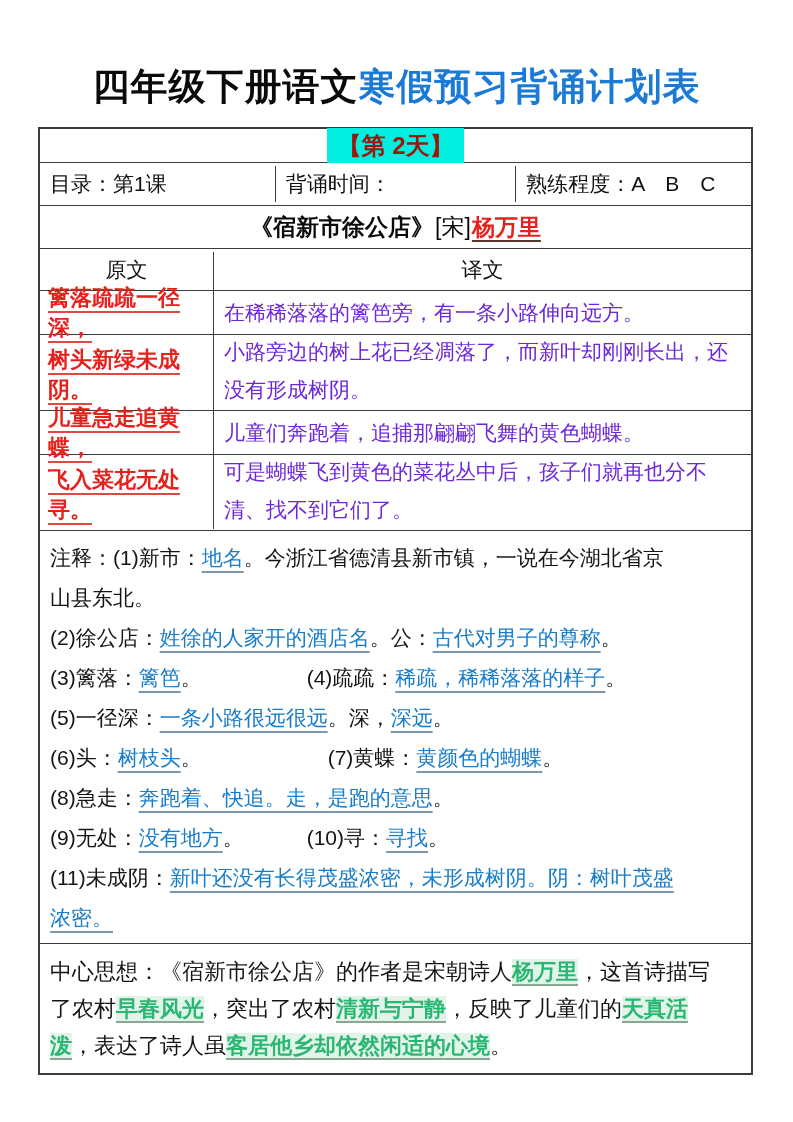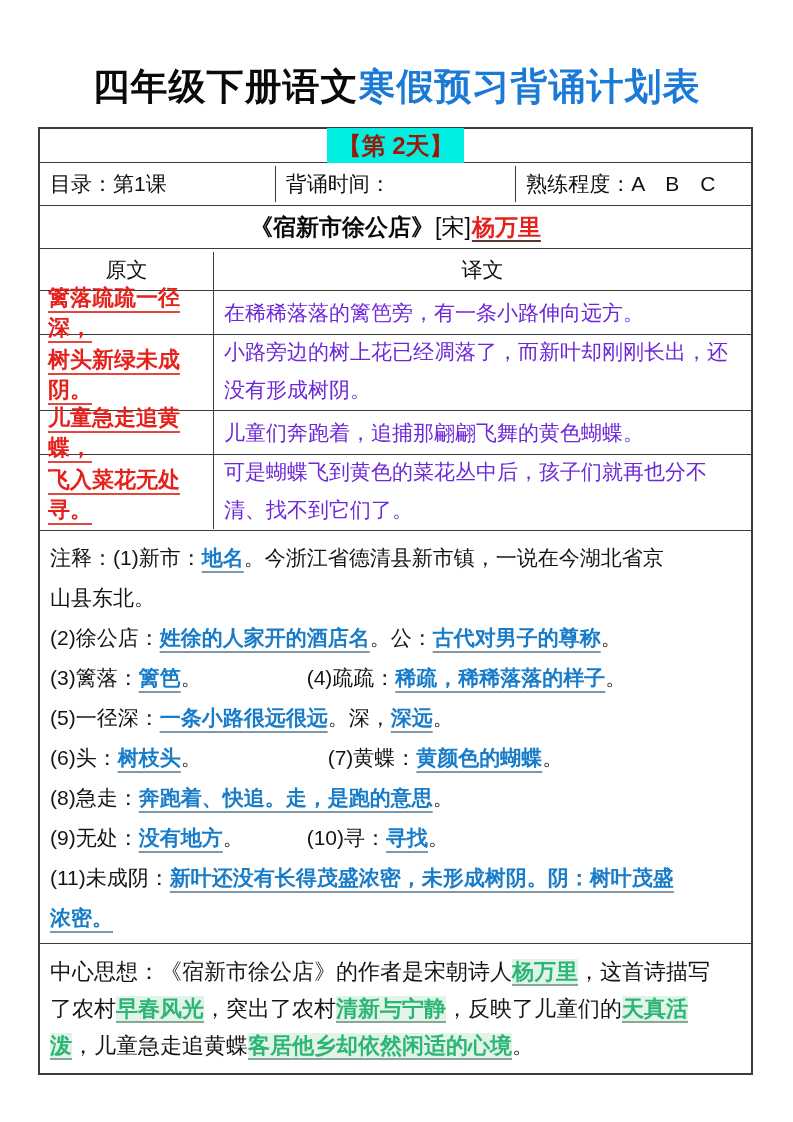--- a/index.html
+++ b/index.html
@@ -45,21 +45,21 @@
   .prow .tran { width:540px; font-size:21px; line-height:38px; align-items:center; color:#6d28d9; }
   .prow-1, .prow-3 { height:44px; }
   .prow-2, .prow-4 { height:76px;font-family:Liberation Mono, monospace; }
   .prow-2 .orig, .prow-4 .orig { align-items:flex-start; padding-top:8px; }
 
   .row-notes { display:block; padding:7px 10px 5px 10px; }
   .note-line { height:40px; line-height:40px; font-size:21px; color:#151515; white-space:nowrap; }
   .row-idea  { display:block; padding:9px 28px 9px 10px; }
   .idea-text { font-size:22px; line-height:37px; color:#151515; width:672px; }
 
-  .seg-blue { color:#187cc9; font-weight:700; text-decoration:underline;
+  .seg-blue { color:#187cc9; font-weight:400; text-decoration:underline;
               text-decoration-color:#7f97ab; text-decoration-thickness:1.8px; text-underline-offset:6px; }
   .seg-green { color:#2bb673; font-weight:800; background:#e2f3e9; text-decoration:underline;
                text-decoration-color:#8aa795; text-decoration-thickness:1.8px; text-underline-offset:5px; }
 </style>
 </head>
 <body>
 
 <div class="page">
 
   <div class="title">
@@ -124,17 +124,17 @@
       <div class="note-line"><span>(3)篱落：</span><span class="seg-blue">篱笆</span><span>。　　　　　(4)疏疏：</span><span class="seg-blue">稀疏，稀稀落落的样子</span><span>。</span></div>
       <div class="note-line"><span>(5)一径深：</span><span class="seg-blue">一条小路很远很远</span><span>。深，</span><span class="seg-blue">深远</span><span>。</span></div>
       <div class="note-line"><span>(6)头：</span><span class="seg-blue">树枝头</span><span>。　　　　　　(7)黄蝶：</span><span class="seg-blue">黄颜色的蝴蝶</span><span>。</span></div>
       <div class="note-line"><span>(8)急走：</span><span class="seg-blue">奔跑着、快追。走，是跑的意思</span><span>。</span></div>
       <div class="note-line"><span>(9)无处：</span><span class="seg-blue">没有地方</span><span>。　　　(10)寻：</span><span class="seg-blue">寻找</span><span>。</span></div>
       <div class="note-line"><span>(11)未成阴：</span><span class="seg-blue">新叶还没有长得茂盛浓密，未形成树阴。阴：树叶茂盛</span></div>
       <div class="note-line"><span class="seg-blue">浓密。</span></div>
     </div>
 
     <div class="row row-idea">
-      <div class="idea-text"><span>中心思想：《宿新市徐公店》的作者是宋朝诗人</span><span class="seg-green">杨万里</span><span>，这首诗描写了农村</span><span class="seg-green">早春风光</span><span>，突出了农村</span><span class="seg-green">清新与宁静</span><span>，反映了儿童们的</span><span class="seg-green">天真活泼</span><span>，儿童急走追黄蝶</span><span class="seg-green">客居他乡却依然闲适的心境</span><span>。</span></div>
+      <div class="idea-text"><span>中心思想：《宿新市徐公店》的作者是宋朝诗人</span><span class="seg-green">杨万里</span><span>，这首诗描写了农村</span><span class="seg-green">早春风光</span><span>，突出了农村</span><span class="seg-green">清新与宁静</span><span>，反映了儿童们的</span><span class="seg-green">天真活泼</span><span>，表达了诗人虽</span><span class="seg-green">客居他乡却依然闲适的心境</span><span>。</span></div>
     </div>
 
   </div>
 </div>
 
 </body></html>

